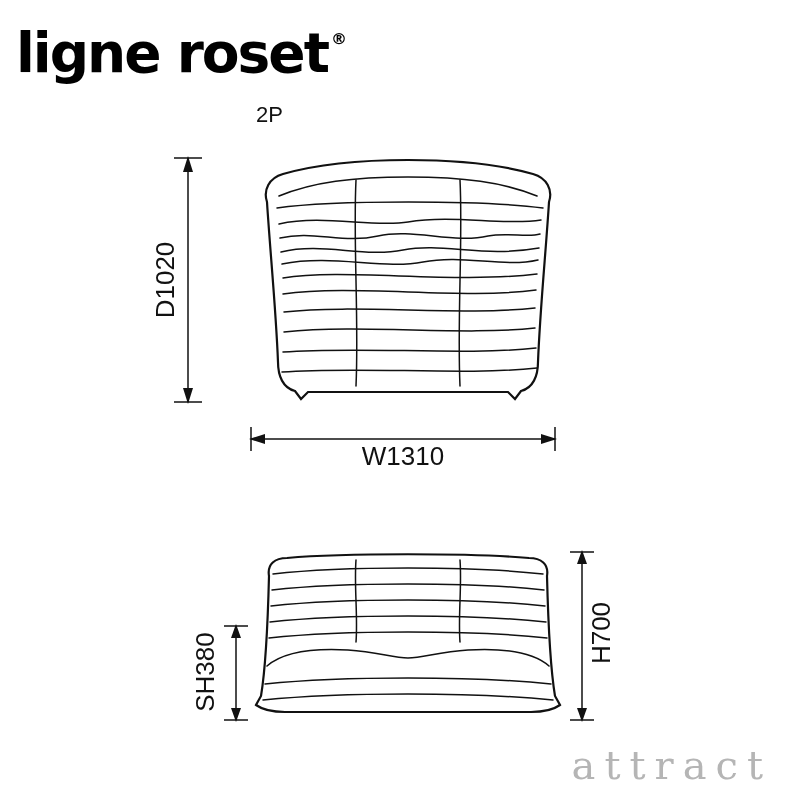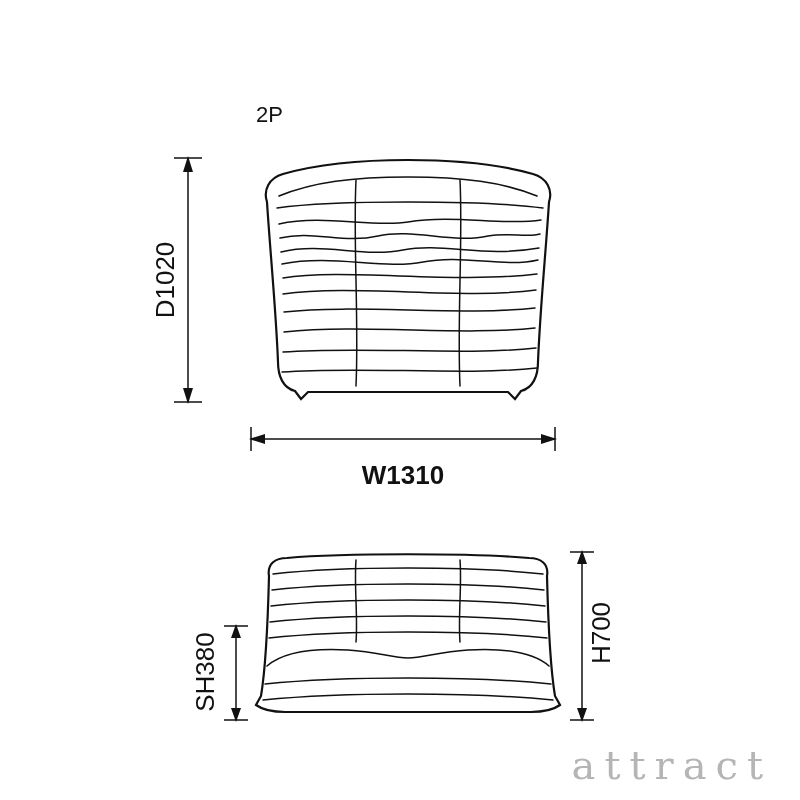--- a/index.html
+++ b/index.html
@@ -29,20 +29,23 @@
     font-family:"DejaVu Serif",serif;
     font-size:40px;letter-spacing:9px;color:#b5b5b5;text-align:right;
   }
   svg{position:absolute;display:block;}
 </style>
 </head>
 <body>
 
 <div class="canvas">
 
+  <div class="logo">
+    <span>ligne roset</span><sup>®</sup>
+  </div>
 
   <div class="label-2p">2P</div>
 
   <svg style="left:253px;top:150px;" width="310" height="260" viewBox="0 0 310 260">
     <g fill="none" stroke="#111" stroke-linecap="round">
       <path stroke-width="2.2" d="
         M 14 52
         C 10 40, 16 28, 30 24
         C 65 14, 110 10, 155 10
         C 200 10, 245 14, 280 24
@@ -92,21 +95,21 @@
     <g stroke="#111" stroke-width="1.5">
       <line x1="8" y1="15" x2="312" y2="15"></line>
       <line x1="8" y1="3" x2="8" y2="27"></line>
       <line x1="312" y1="3" x2="312" y2="27"></line>
     </g>
     <g fill="#111" stroke="none">
       <polygon points="6,15 22,10 22,20"></polygon>
       <polygon points="314,15 298,10 298,20"></polygon>
     </g>
   </svg>
-  <div class="dim-label" style="left:343px;top:460px;font-weight:bold;">W1310</div>
+  <div class="dim-label" style="left:343px;top:441px;">W1310</div>
 
   <svg style="left:253px;top:546px;" width="310" height="178" viewBox="0 0 310 178">
     <g fill="none" stroke="#111" stroke-linecap="round">
       <path stroke-width="2.2" d="
         M 16 30
         C 14 18, 22 12, 34 12
         C 90 7, 220 7, 276 12
         C 288 12, 296 18, 294 30
         C 295 70, 297 120, 302 150
         L 307 159

